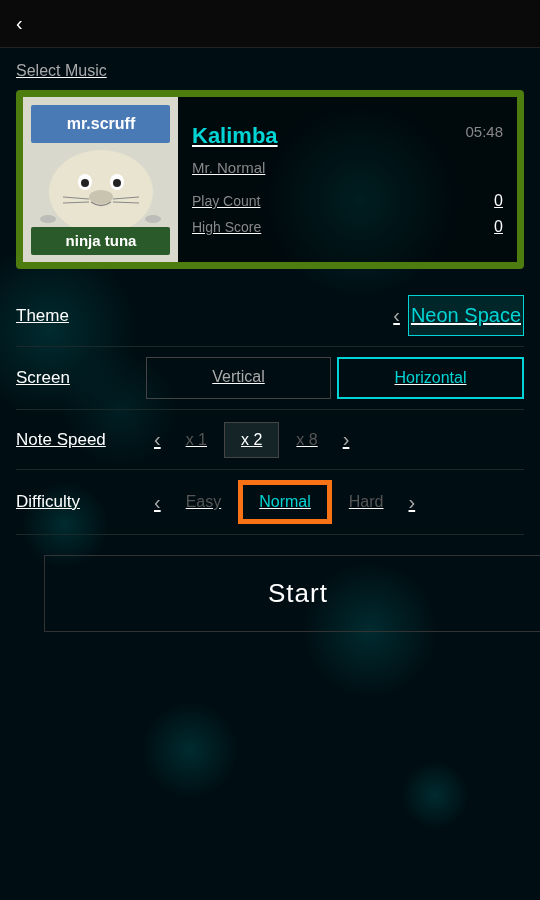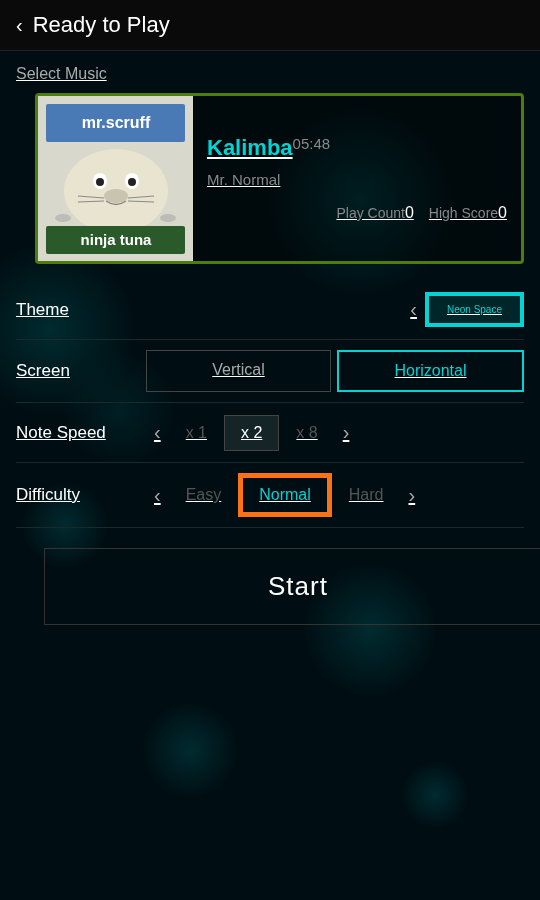--- a/index.html
+++ b/index.html
@@ -56,27 +56,26 @@
 
     
     .section-label {
       color: #aaaaaa;
       font-size: 16px;
       padding: 14px 0 10px 0;
     }
 
     
     .music-card {
-      border: 3px solid #4d7c0f;
+      border: 7px solid #4d7c0f;
       border-radius: 4px;
       display: flex;
       align-items: stretch;
       background: rgba(0,0,0,0.3);
       margin-bottom: 16px;
-      margin-left: 19px;
     }
 
     .album-art {
       width: 155px;
       height: 165px;
       background: #e8e8e0;
       flex-shrink: 0;
       display: flex;
       align-items: center;
       justify-content: center;
@@ -112,23 +111,22 @@
     }
 
     .music-duration {
       color: #888;
       font-size: 15px;
       float: right;
     }
 
     .music-stats {
       display: flex;
-      flex-direction: row;
-      gap: 15px;
-      justify-content: flex-end;
+      flex-direction: column;
+      gap: 8px;
     }
 
     .stat-row {
       display: flex;
       justify-content: space-between;
       align-items: center;
     }
 
     .stat-label {
       color: #888;
@@ -165,23 +163,23 @@
     }
 
     .nav-arrow {
       color: #aaa;
       font-size: 20px;
       cursor: pointer;
       padding: 4px 8px;
     }
 
     .theme-option {
-      border: 4px solid #84cc16;
-      padding: 8px 18px;
-      font-size: 10px;
+      border: 1px solid #84cc16;
+      padding: 8px 2px;
+      font-size: 20px;
       color: #fff;
       background: transparent;
       cursor: pointer;
     }
 
     .theme-option.active {
       background: rgba(0,180,180,0.15);
       border-color: #00d4d4;
       color: #00d4d4;
     }
@@ -274,38 +272,38 @@
       color: #ffffff;
       font-size: 26px;
       letter-spacing: 1px;
       cursor: pointer;
       text-align: center;
       margin-left: 28px;
     }
 
     .music-header-row {
       display: flex;
+      justify-content: space-between;
       align-items: flex-start;
       margin-bottom: 4px;
     }
   </style>
 </head>
 <body>
 
 <div class="bokeh" style="width:180px;height:180px;top:240px;left:-40px;"></div>
 <div class="bokeh" style="width:120px;height:120px;top:350px;left:60px;background:radial-gradient(circle,rgba(0,160,160,0.12) 0%,transparent 70%);"></div>
 <div class="bokeh" style="width:200px;height:200px;top:100px;left:260px;"></div>
 <div class="bokeh" style="width:90px;height:90px;top:480px;left:20px;"></div>
 <div class="bokeh" style="width:140px;height:140px;top:560px;left:300px;"></div>
 <div class="bokeh" style="width:100px;height:100px;top:700px;left:140px;"></div>
 <div class="bokeh" style="width:70px;height:70px;top:760px;left:400px;"></div>
 
 <div class="header">
   <span class="header-back">‹</span>
-  <span class="header-title">Ready to Play</span>
 </div>
 
 <div class="content">
 
   <div class="section-label">Select Music</div>
 
   <div class="music-card">
 
     <div class="album-art">
       <svg viewBox="0 0 155 165" xmlns="http://www.w3.org/2000/svg">

